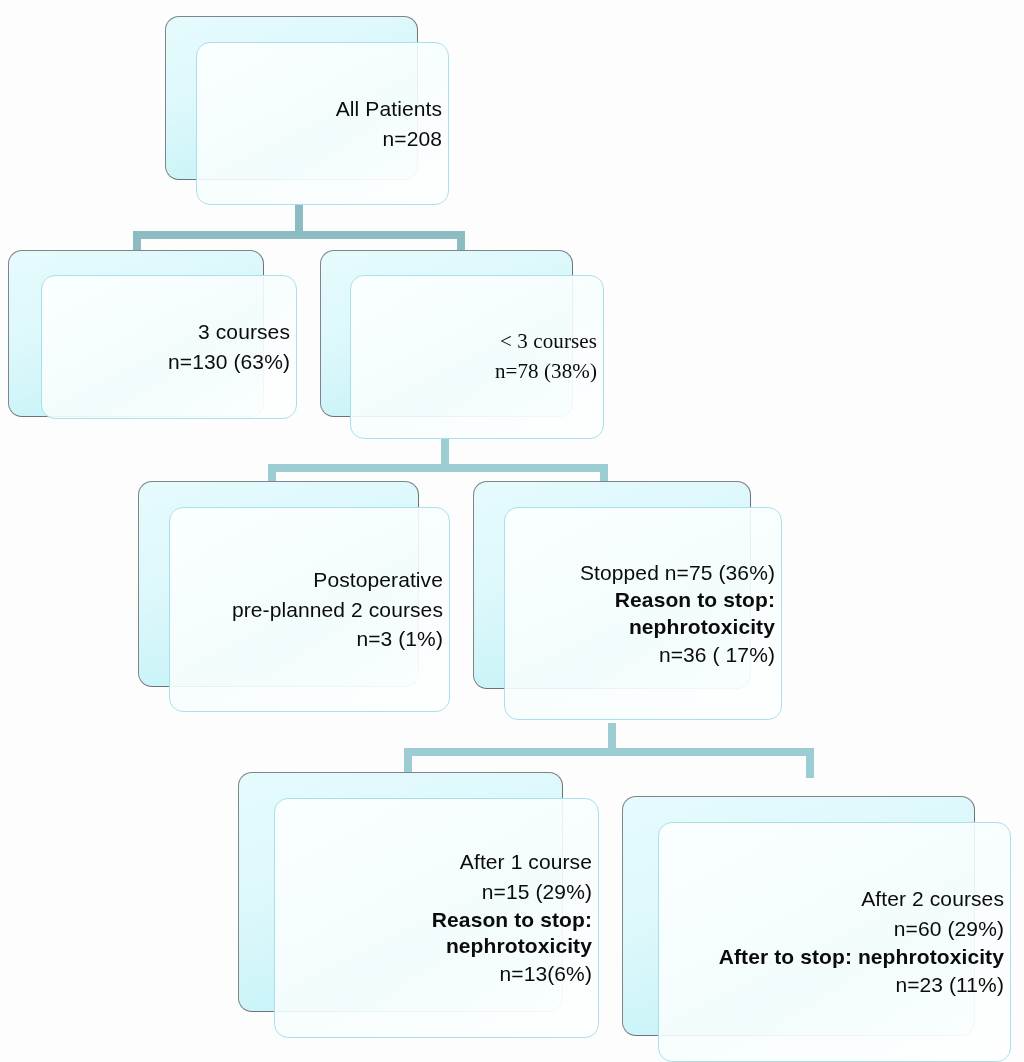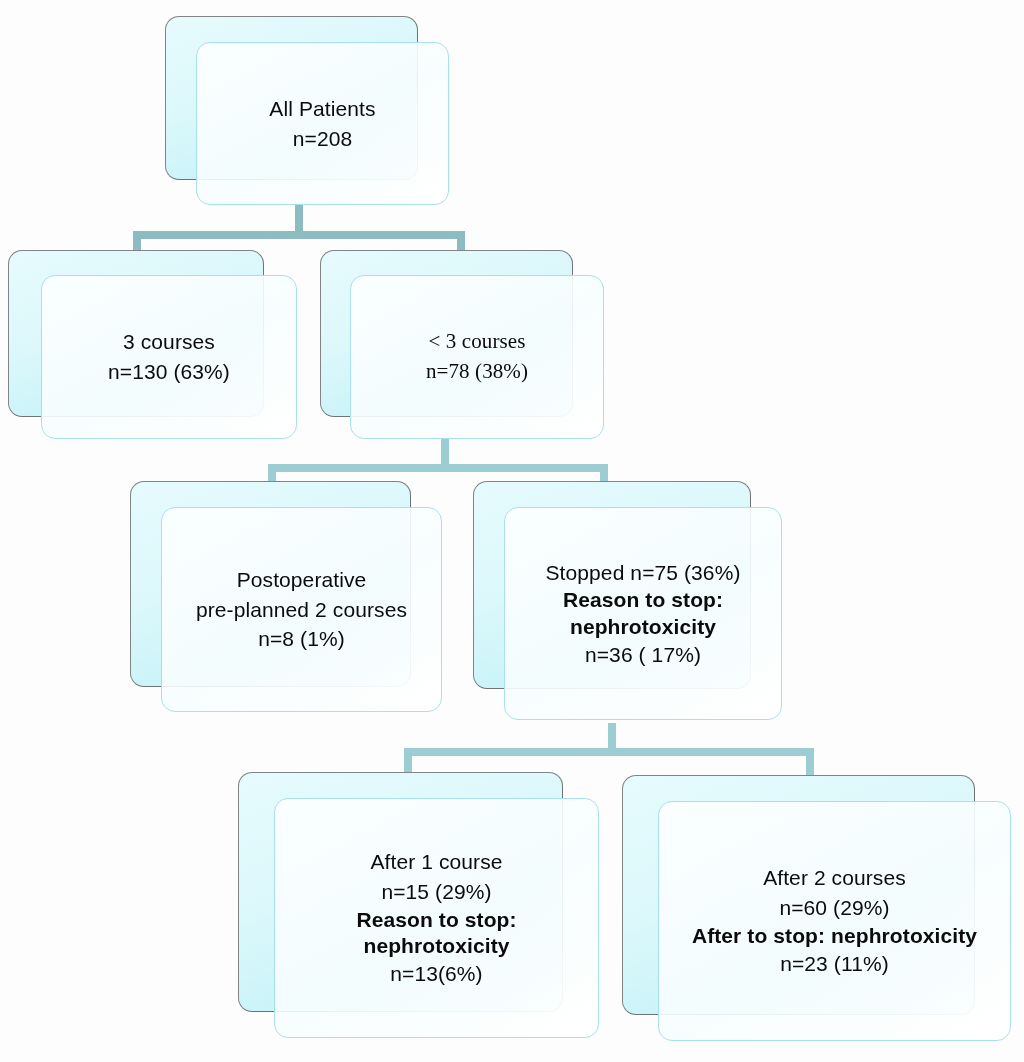--- a/index.html
+++ b/index.html
@@ -52,21 +52,21 @@
   }
   .node .label {
     text-align: center;
     color: #0b0b0b;
     font-size: 21px;
     line-height: 1.42;
     letter-spacing: 0.1px;
     padding: 0 6px;
     width: 100%;
   }
-  .node .label .ln { display: block; }
+  .node .label .ln { display: block; text-align: right; }
   .node .label .ln.strong {
     font-weight: 600;
     line-height: 1.24;
   }
 </style>
 </head>
 <body>
 
 <div id="canvas">
 
@@ -90,45 +90,45 @@
     <div class="front" style="left:31px; top:26px; width:253px; height:163px;">
       <div class="label">
         <span class="ln">All Patients</span>
         <span class="ln">n=208</span>
       </div>
     </div>
   </div>
 
   <div class="node" style="left:8px; top:250px; width:290px; height:190px;">
     <div class="back" style="width:256px; height:167px;"></div>
-    <div class="front" style="left:33px; top:25px; width:256px; height:164px;">
+    <div class="front" style="left:33px; top:25px; width:256px; height:144px;">
       <div class="label">
         <span class="ln">3 courses</span>
         <span class="ln">n=130 (63%)</span>
       </div>
     </div>
   </div>
 
   <div class="node" style="left:320px; top:250px; width:285px; height:190px;font-family:Liberation Serif, serif;">
     <div class="back" style="width:253px; height:167px;"></div>
     <div class="front" style="left:30px; top:25px; width:254px; height:164px;">
       <div class="label">
         <span class="ln">&lt; 3 courses</span>
         <span class="ln">n=78 (38%)</span>
       </div>
     </div>
   </div>
 
-  <div class="node" style="left:130px; top:481px; width:312px; height:232px;padding-left:29px;">
+  <div class="node" style="left:138px; top:481px; width:312px; height:232px;padding-left:29px;">
     <div class="back" style="width:281px; height:206px;"></div>
     <div class="front" style="left:31px; top:26px; width:281px; height:205px;">
       <div class="label">
         <span class="ln">Postoperative</span>
         <span class="ln">pre-planned 2 courses</span>
-        <span class="ln">n=8 (1%)</span>
+        <span class="ln">n=3 (1%)</span>
       </div>
     </div>
   </div>
 
   <div class="node" style="left:473px; top:481px; width:310px; height:240px;">
     <div class="back" style="width:278px; height:208px;"></div>
     <div class="front" style="left:31px; top:26px; width:278px; height:213px;">
       <div class="label">
         <span class="ln">Stopped n=75 (36%)</span>
         <span class="ln strong">Reason to stop:</span>
@@ -144,21 +144,21 @@
       <div class="label">
         <span class="ln">After 1 course</span>
         <span class="ln">n=15 (29%)</span>
         <span class="ln strong">Reason to stop:</span>
         <span class="ln strong">nephrotoxicity</span>
         <span class="ln">n=13(6%)</span>
       </div>
     </div>
   </div>
 
-  <div class="node" style="left:622px; top:775px; width:390px; height:267px;">
+  <div class="node" style="left:622px; top:796px; width:390px; height:267px;">
     <div class="back" style="width:353px; height:240px;"></div>
     <div class="front" style="left:36px; top:26px; width:353px; height:240px;">
       <div class="label">
         <span class="ln">After 2 courses</span>
         <span class="ln">n=60 (29%)</span>
         <span class="ln strong">After to stop: nephrotoxicity</span>
         <span class="ln">n=23 (11%)</span>
       </div>
     </div>
   </div>

